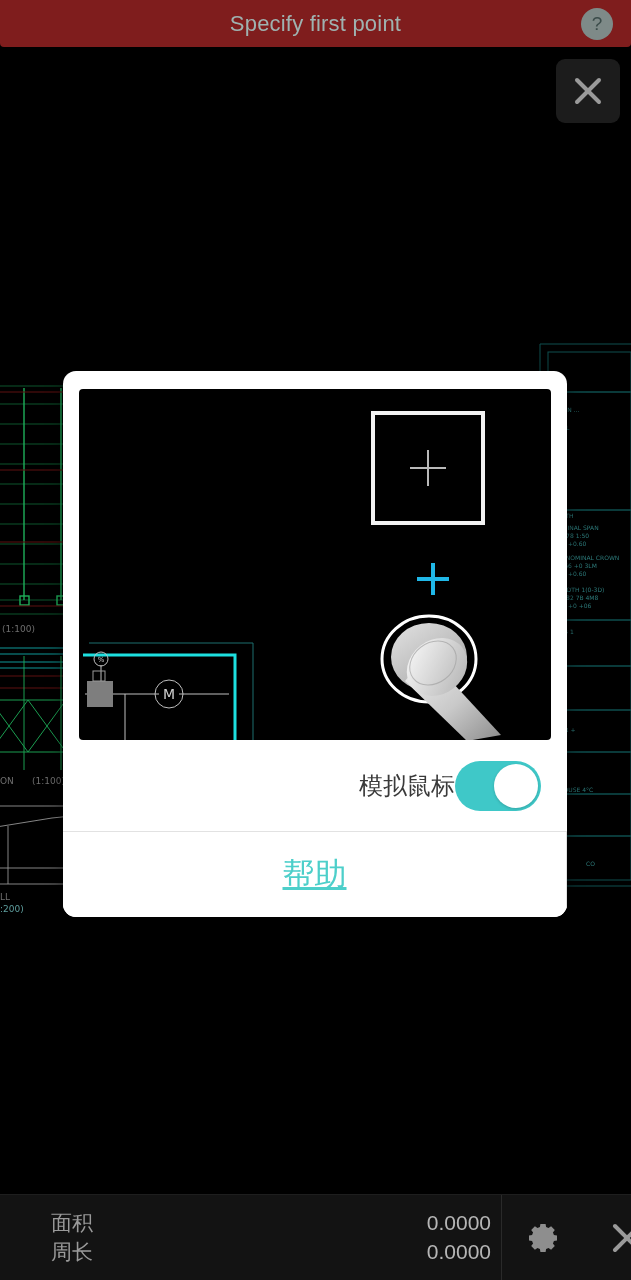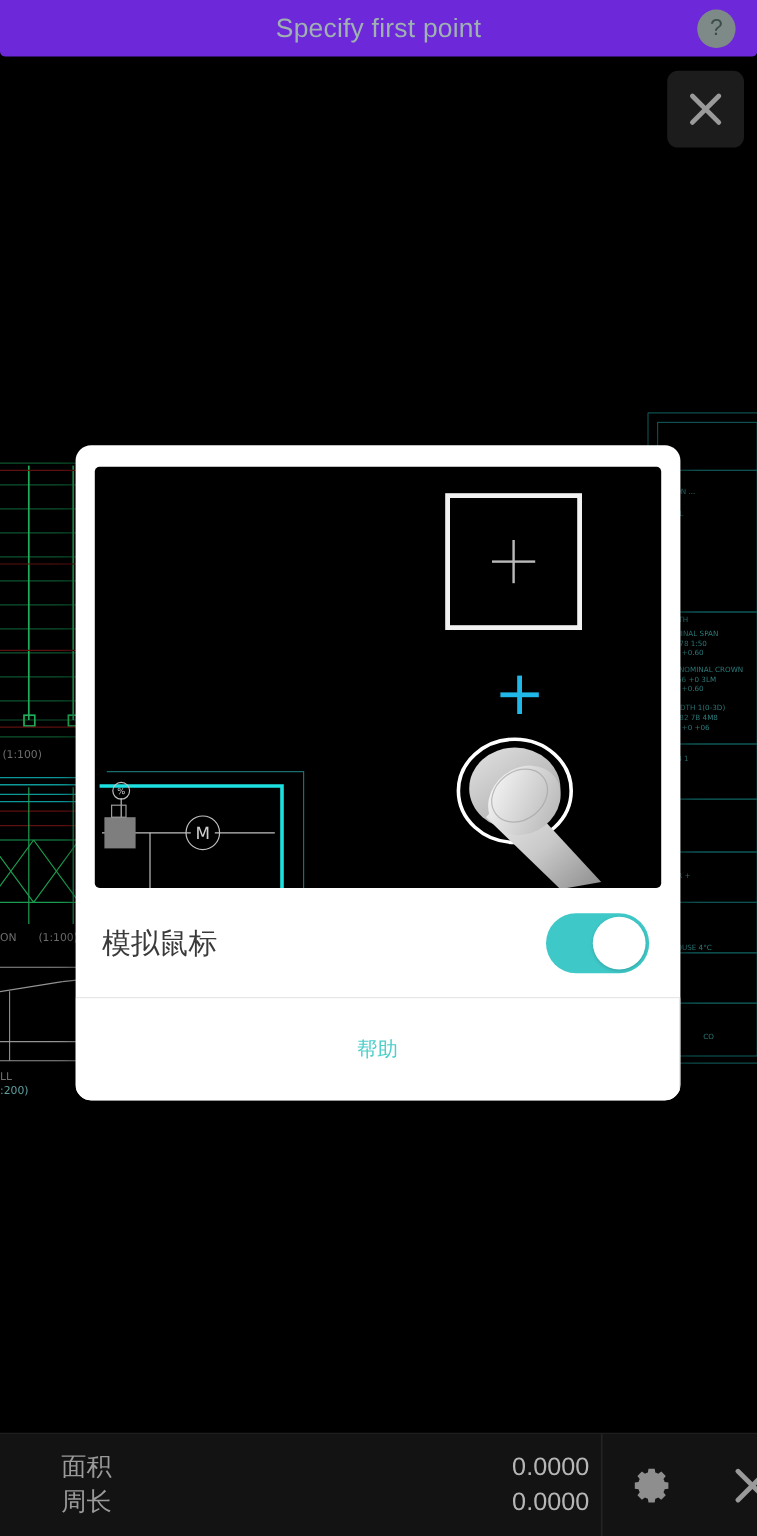--- a/index.html
+++ b/index.html
@@ -24,21 +24,21 @@
     background: #000000;
     overflow: hidden;
   }
   .cad-layer { position: absolute; left:0; top:0; width:631px; height:1280px; }
 
   
   #top-bar {
     position: absolute;
     left: 0; top: 0;
     width: 631px; height: 47px;
-    background: #6d28d9;
+    background: #7f1d1d;
     border-radius: 0 0 4px 4px;
     display: flex;
     align-items: center;
     justify-content: center;
     z-index: 40;
   }
   #top-bar-title {
     color: #9FB2B0;
     font-size: 22px;
     letter-spacing: .2px;
@@ -129,21 +129,21 @@
   #touch-finger { position: absolute; left: 290px; top: 222px; }
 
   
   #illustration-cad { position: absolute; left: 0; top: 0; width: 472px; height: 351px; }
 
   
   #setting-row {
     height: 92px;
     display: flex;
     align-items: center;
-    justify-content: space-between;
+    justify-content: flex-end;
     padding: 0 26px 0 22px;
     box-sizing: border-box;
     border-bottom: 1px solid #E2E2E2;
   }
   #setting-label {
     color: #3A3A3A;
     font-size: 24px;
   }
   #mouse-toggle {
     width: 86px; height: 50px;
@@ -165,22 +165,23 @@
   #dialog-buttons {
     display: flex;
     height: 85px;
   }
   .dialog-button {
     flex: 1 1 50%;
     display: flex;
     align-items: center;
     justify-content: center;
     color: #4DCFCA;
-    font-size: 17px;
+    font-size: 32px;
     background: #FFFFFF;
+    text-decoration: underline;
   }
   #help-button { border-right: 1px solid #E2E2E2; }
 
   
   #bottom-bar {
     position: absolute;
     left: 0; bottom: 0;
     width: 631px; height: 85px;
     background: #131313;
     display: flex;

